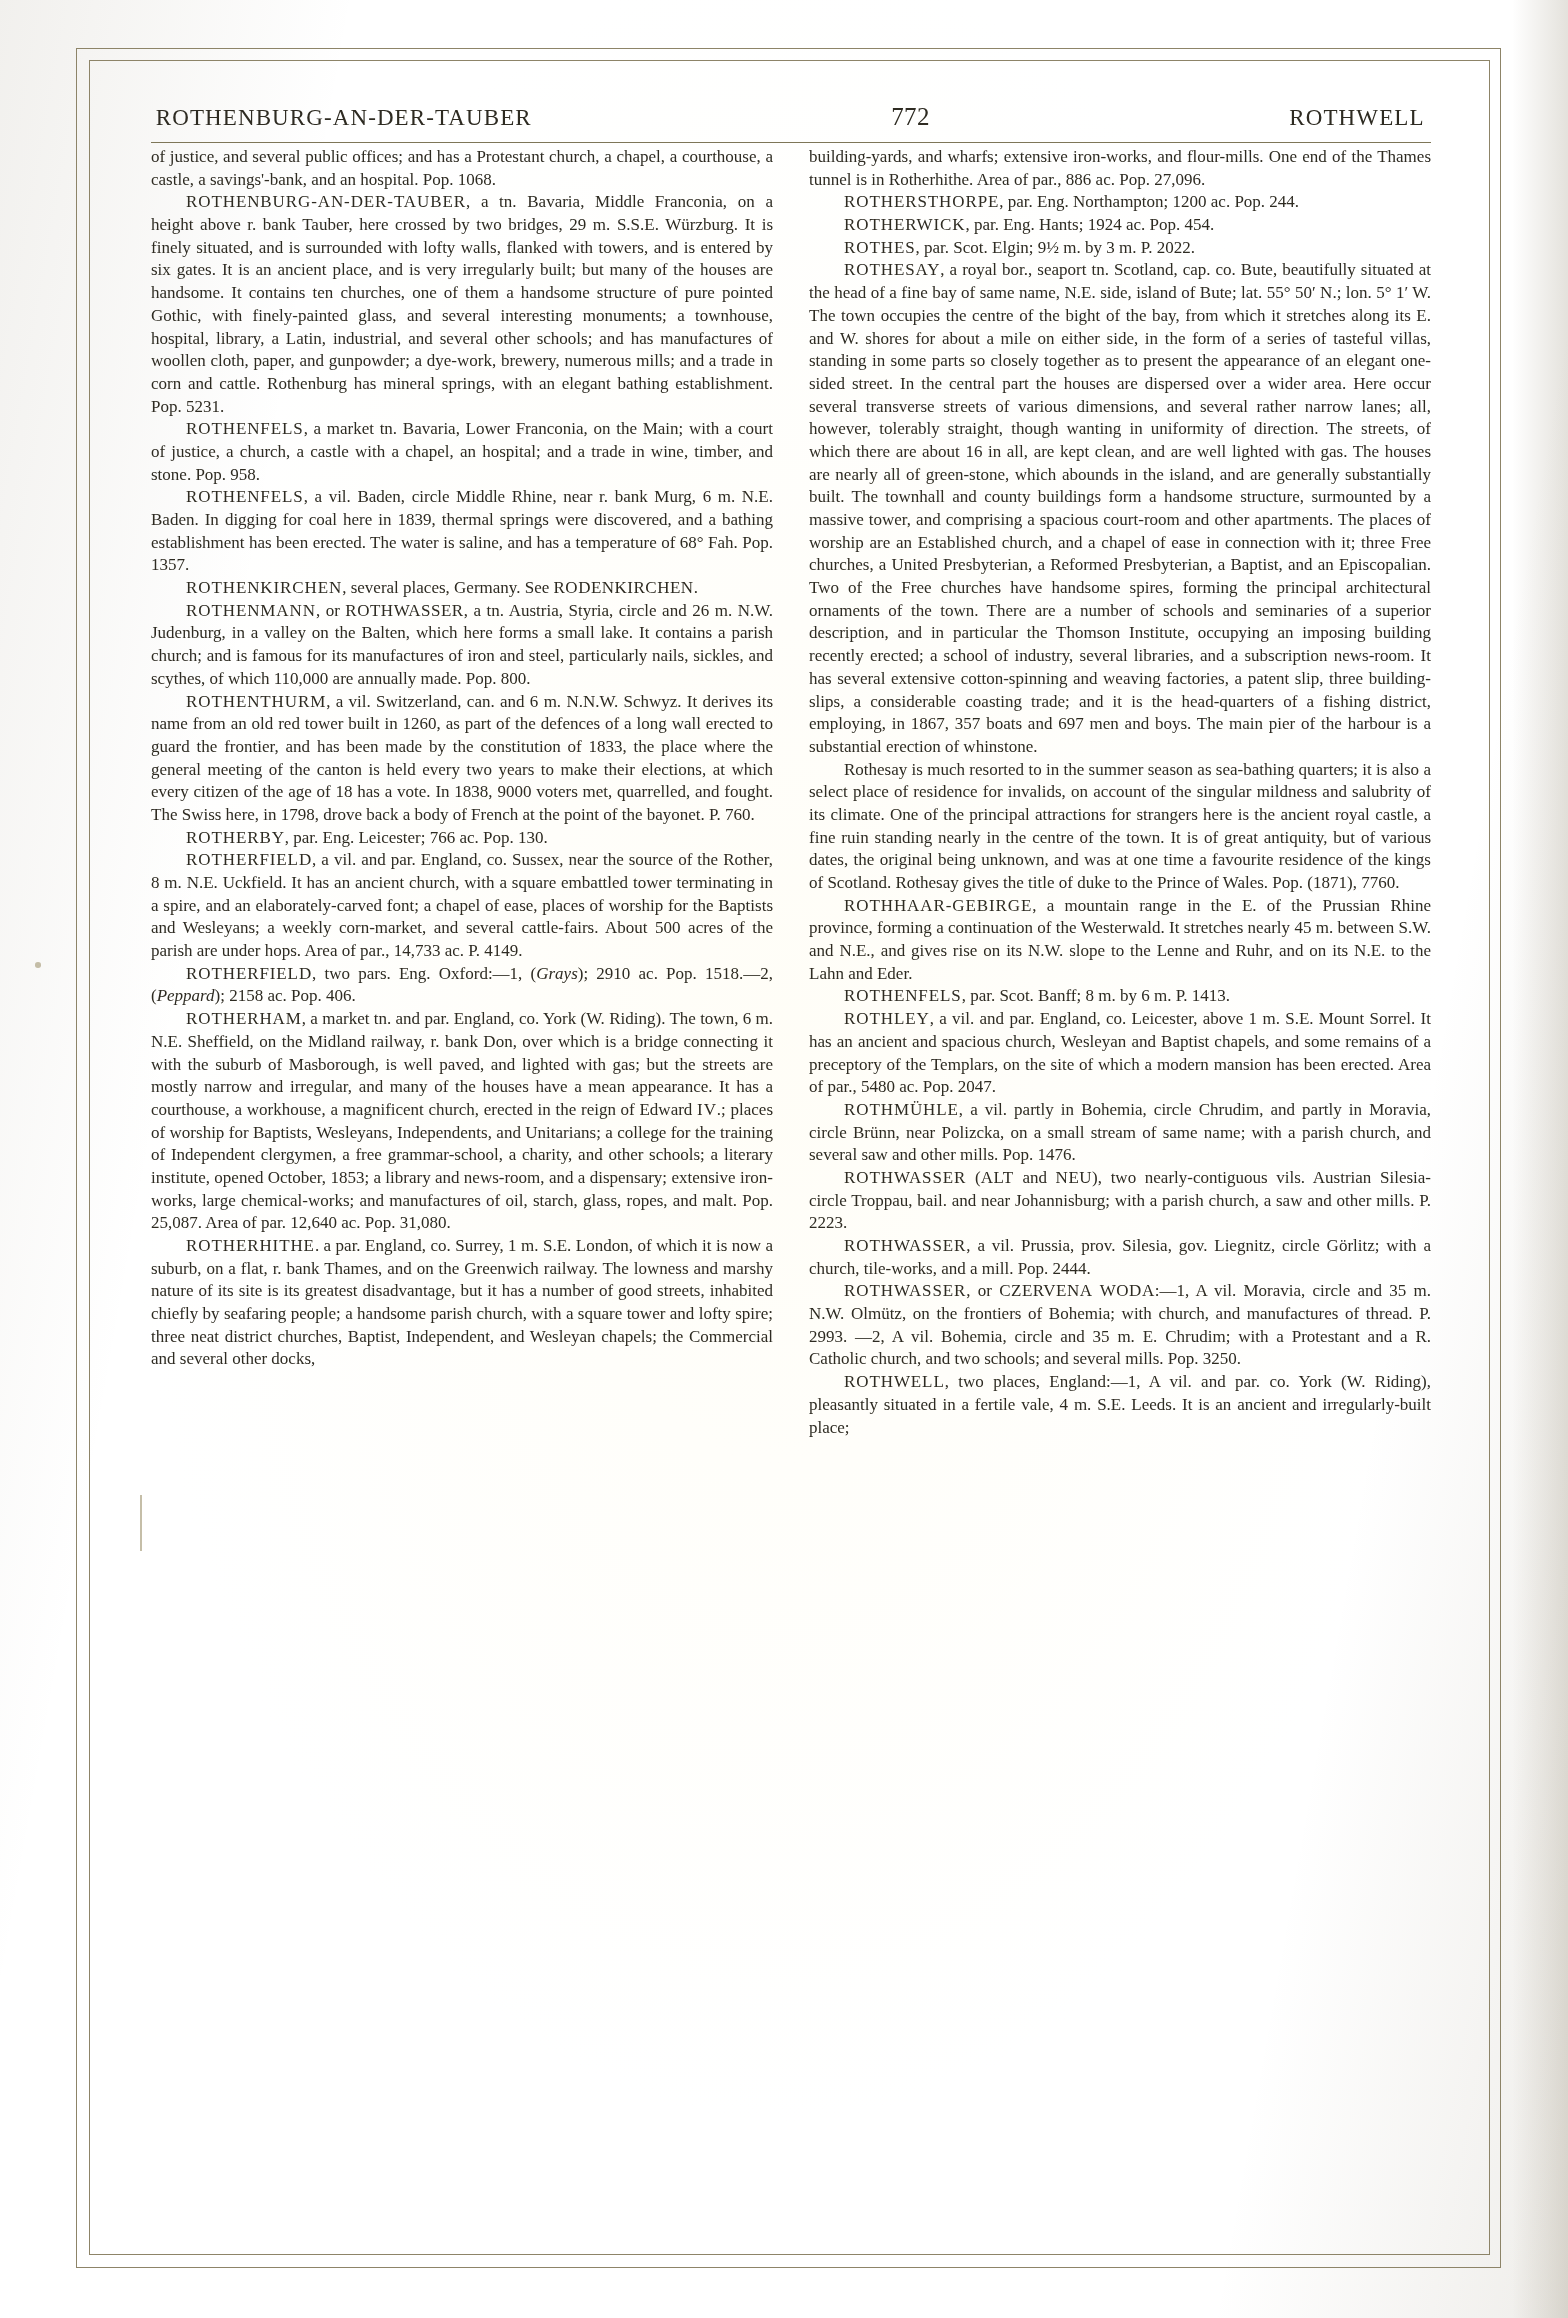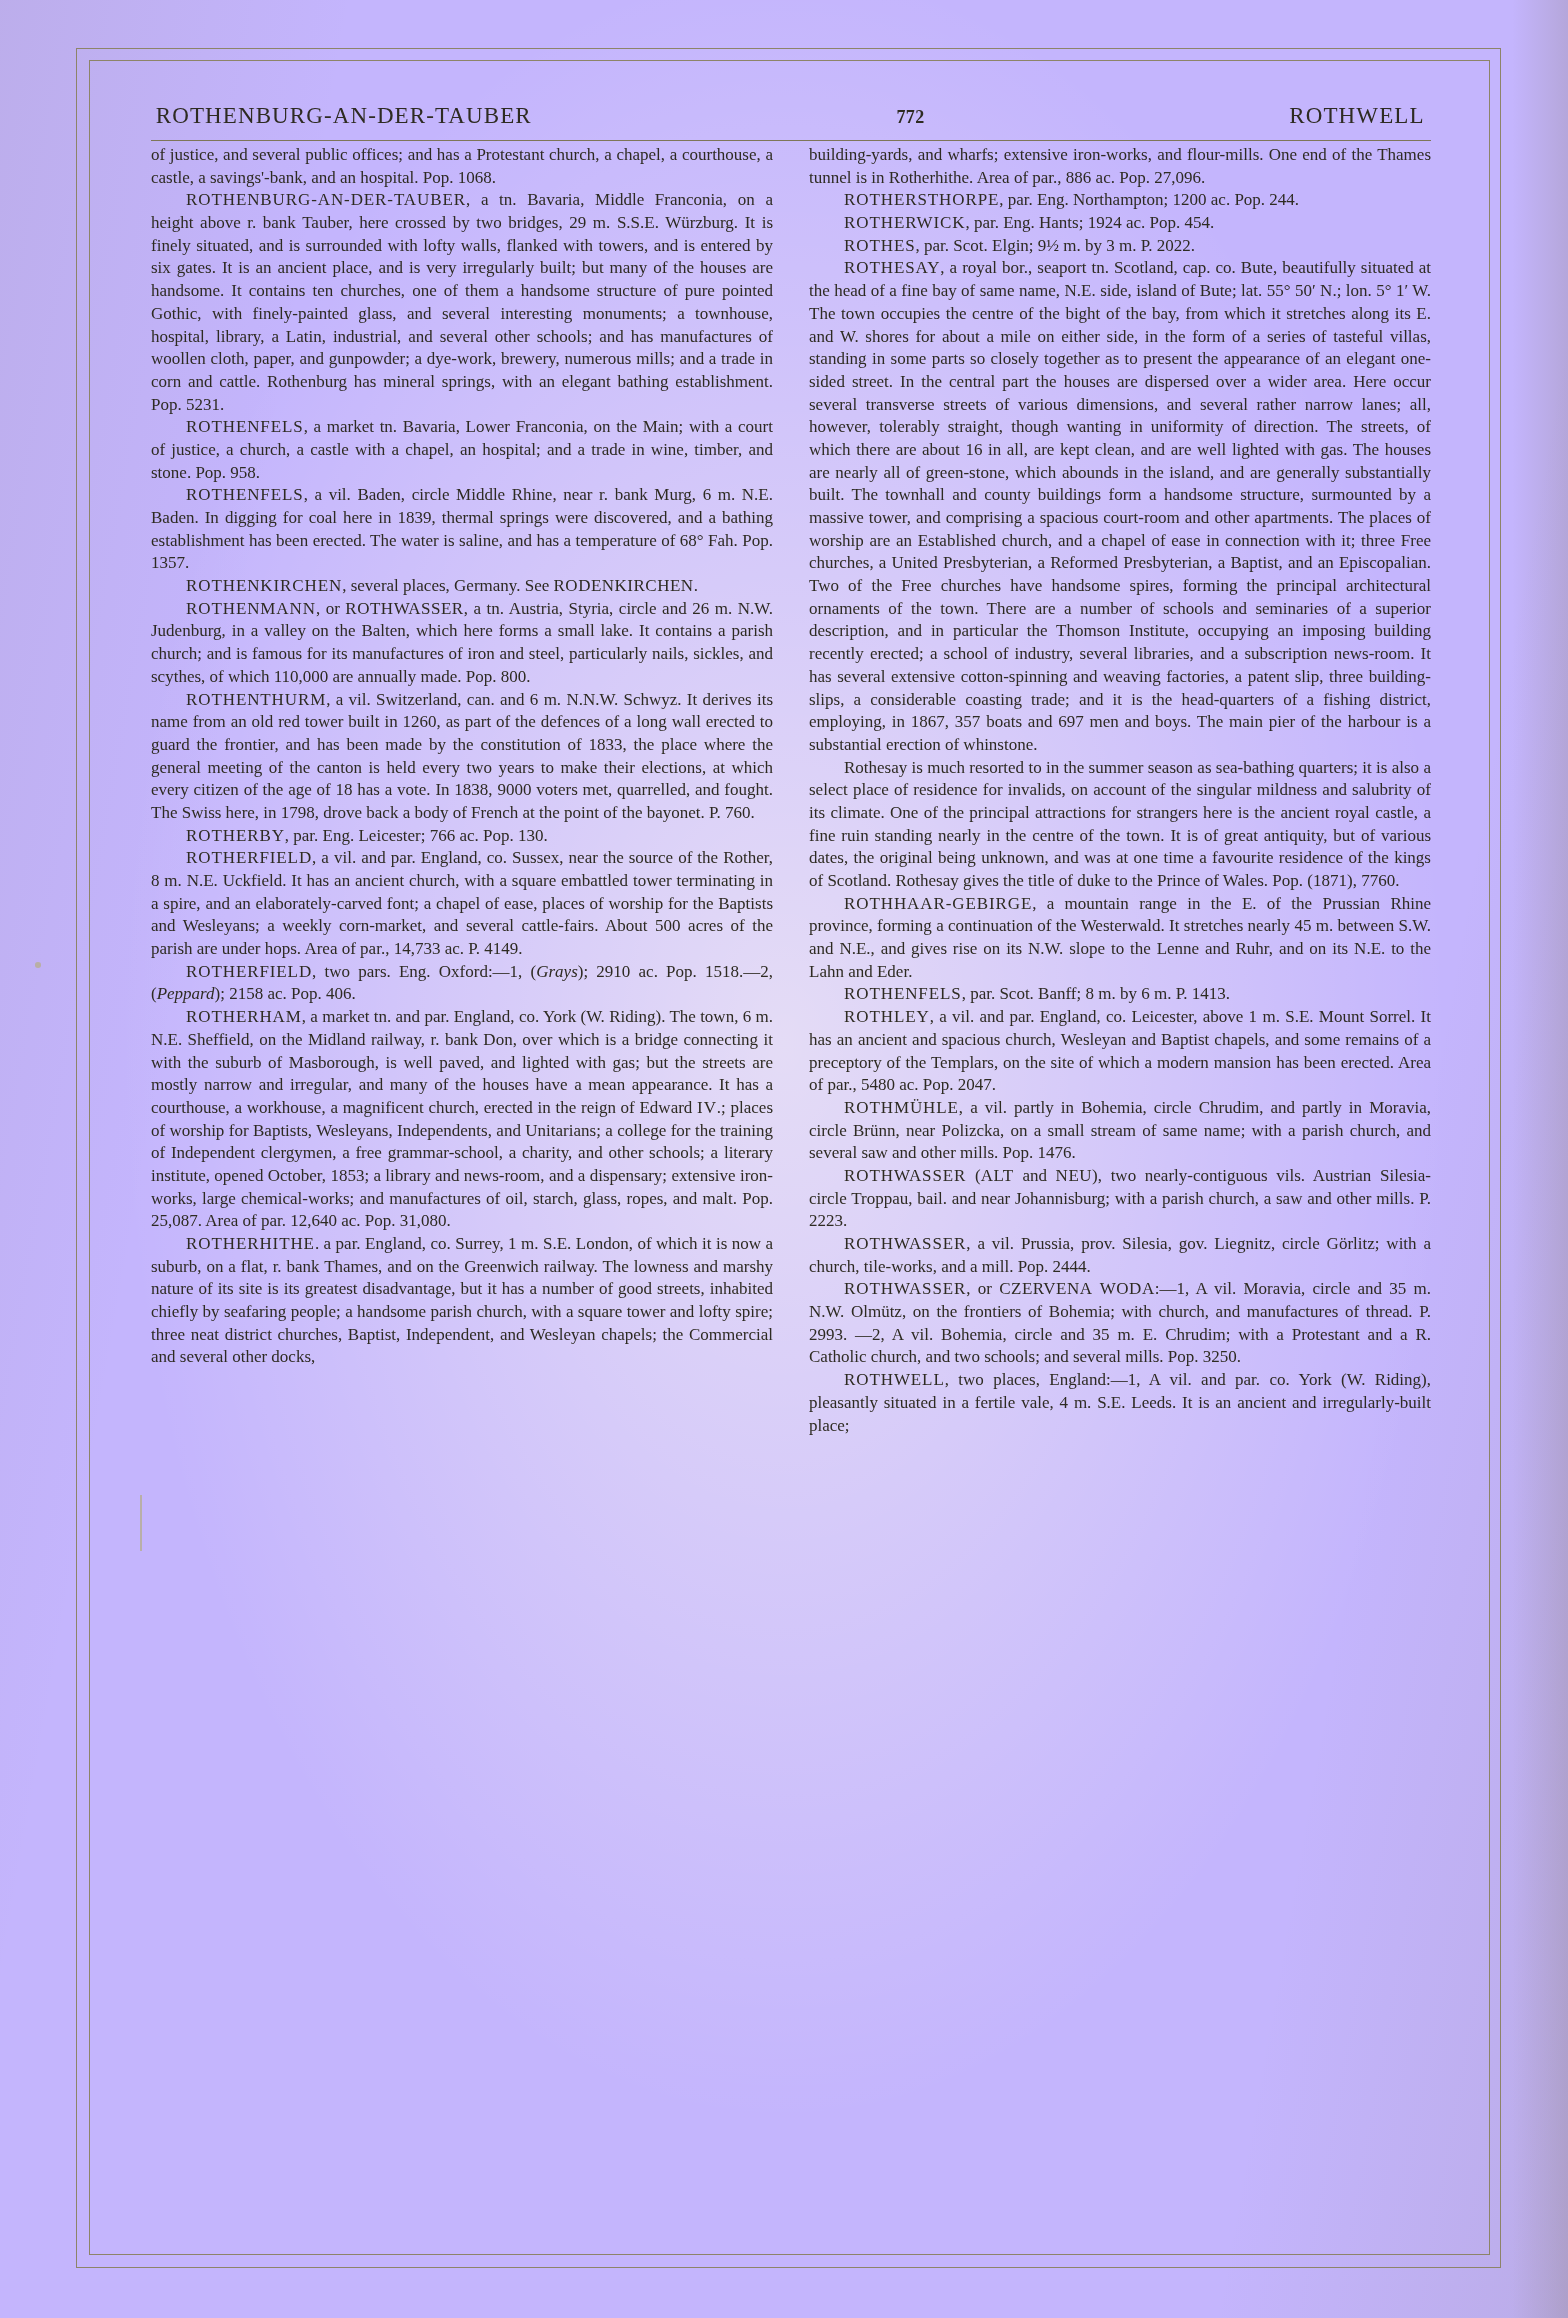--- a/index.html
+++ b/index.html
@@ -10,21 +10,21 @@
   body {
     width: 1568px;
     height: 2319px;
     font-family: "Liberation Serif", serif;
   }
   .page {
     position: absolute;
     left: 0; top: 0;
     width: 1568px;
     height: 2319px;
-    background: #c4b5fd;
+    background: #ffffff;
     overflow: hidden;
   }
   
   .paper-tint {
     position: absolute;
     inset: 0;
     background:
       radial-gradient(ellipse at 50% 45%, rgba(255,252,240,0.55) 0%, rgba(231,225,205,0.0) 60%),
       linear-gradient(100deg, rgba(120,108,80,0.10) 0%, rgba(120,108,80,0.0) 18%, rgba(120,108,80,0.0) 82%, rgba(120,108,80,0.12) 100%);
     pointer-events: none;
@@ -54,23 +54,22 @@
     font-size: 23px;
     letter-spacing: 0.5px;
     padding: 0 6.4px 0 4.8px;
   }
   .running-head .left,
   .running-head .right {
     font-variant: normal;
     letter-spacing: 1.1px;
   }
   .running-head .page-no {
-    font-size: 18px;
+    font-size: 25px;
     letter-spacing: 0.4px;
-    font-weight: bold;
   }
   .head-rule {
     margin-top: 11px;
     border-top: 0.8px solid #7e7658;
     width: 100%;
   }
   .columns {
     display: flex;
     margin-top: 3px;
     gap: 0;

